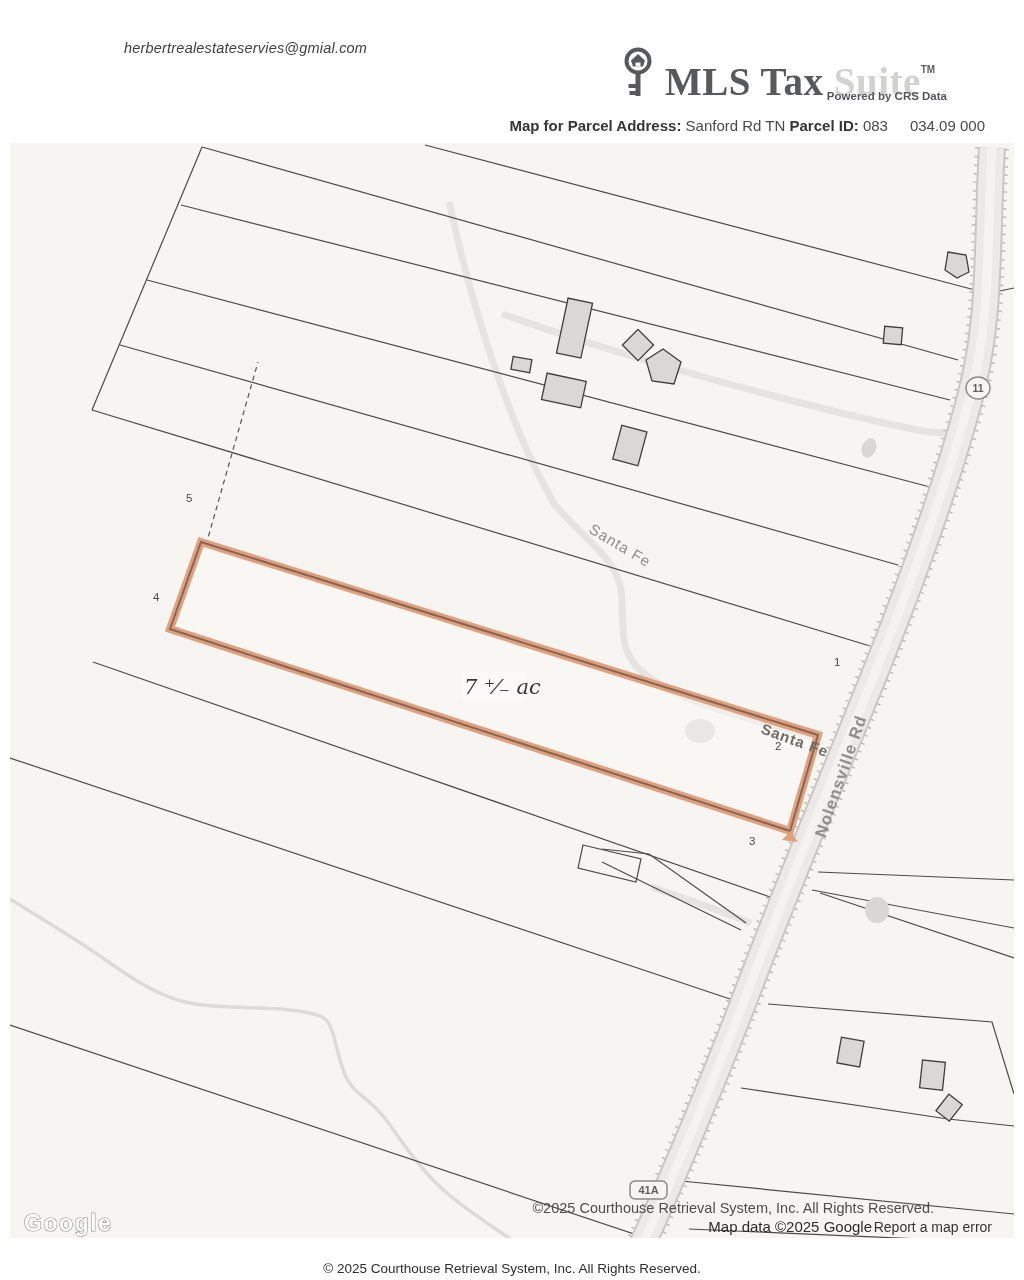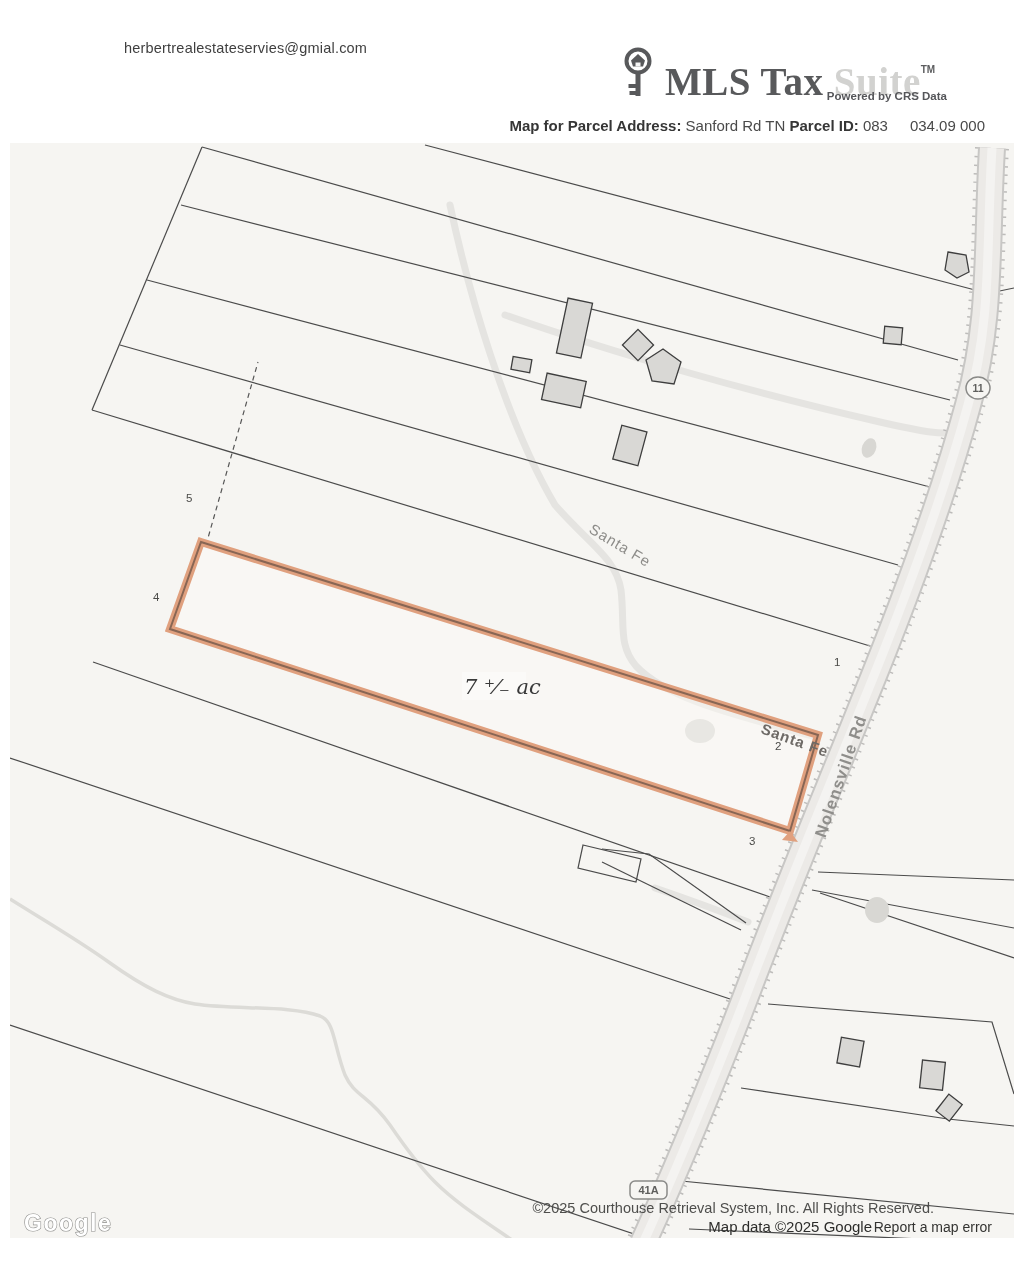--- a/index.html
+++ b/index.html
@@ -1,19 +1,19 @@
 <!DOCTYPE html>
 <html><head>
 <meta charset="utf-8">
 <style>
   html,body{margin:0;padding:0;background:#e9e9e9;}
   .page{position:relative;width:1024px;height:1280px;background:#ffffff;overflow:hidden;
         font-family:"Liberation Sans",sans-serif;}
   
-  .email{position:absolute;left:124px;top:40px;font-size:14.5px;color:#3f3f3f;letter-spacing:.2px;}
+  .email{position:absolute;left:124px;top:40px;font-size:14.5px;color:#3f3f3f;letter-spacing:.2px;font-style:italic;}
   .logo{position:absolute;left:620px;top:44px;display:flex;align-items:flex-start;}
   .logo-icon{margin-top:2px;margin-right:9px;}
   .logo-text{font-family:"Liberation Serif",serif;font-weight:bold;font-size:39px;line-height:52px;
              color:#58595b;letter-spacing:.5px;white-space:nowrap;}
   .logo-text .suite{color:#d2d2d0;}
   .logo-tm{font-family:"Liberation Sans",sans-serif;font-size:10px;font-weight:bold;color:#5c5d5f;
            vertical-align:22px;letter-spacing:0;}
   .tagline{position:absolute;left:620px;top:90px;width:327px;text-align:right;
            font-size:11.5px;font-weight:bold;color:#55565a;}
   .subtitle{position:absolute;top:117px;right:39px;font-size:15px;color:#4a4a4a;white-space:nowrap;}
@@ -150,14 +150,15 @@
         <text x="648.5" y="1194" text-anchor="middle" font-size="11" font-weight="bold" fill="#5f5f5d">41A</text>
       </g>
 
       <text x="24" y="1231" font-size="23" font-weight="bold" letter-spacing="1.5" fill="#ffffff" stroke="#8f8f8d" stroke-width="1.2" paint-order="stroke">Google</text>
       <text x="934" y="1213" text-anchor="end" font-size="14.5" fill="#4e4e4c">©2025 Courthouse Retrieval System, Inc. All Rights Reserved.</text>
       <text x="872" y="1232" text-anchor="end" font-size="15" fill="#2c2c2a">Map data ©2025 Google</text>
       <text x="992" y="1232" text-anchor="end" font-size="14" fill="#333331">Report a map error</text>
     </svg>
   </div>
 
+  <div class="footer">© 2025 Courthouse Retrieval System, Inc. All Rights Reserved.</div>
 
 </div>
 
 </body></html>

